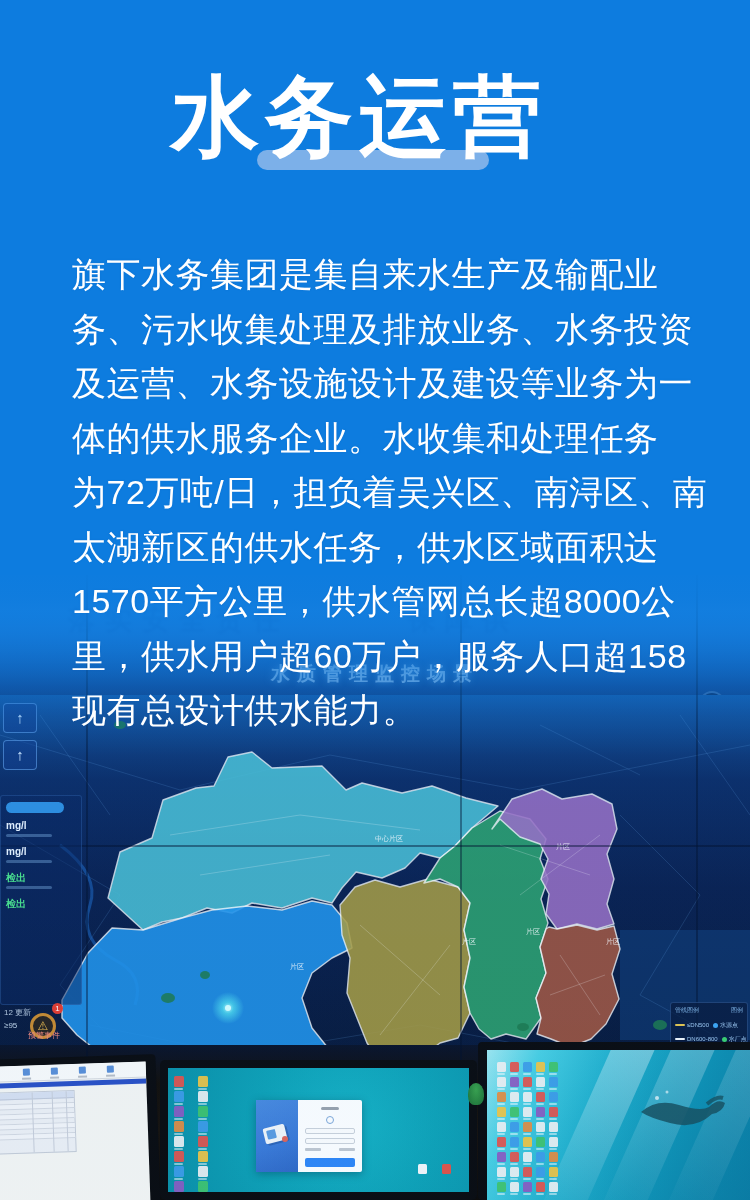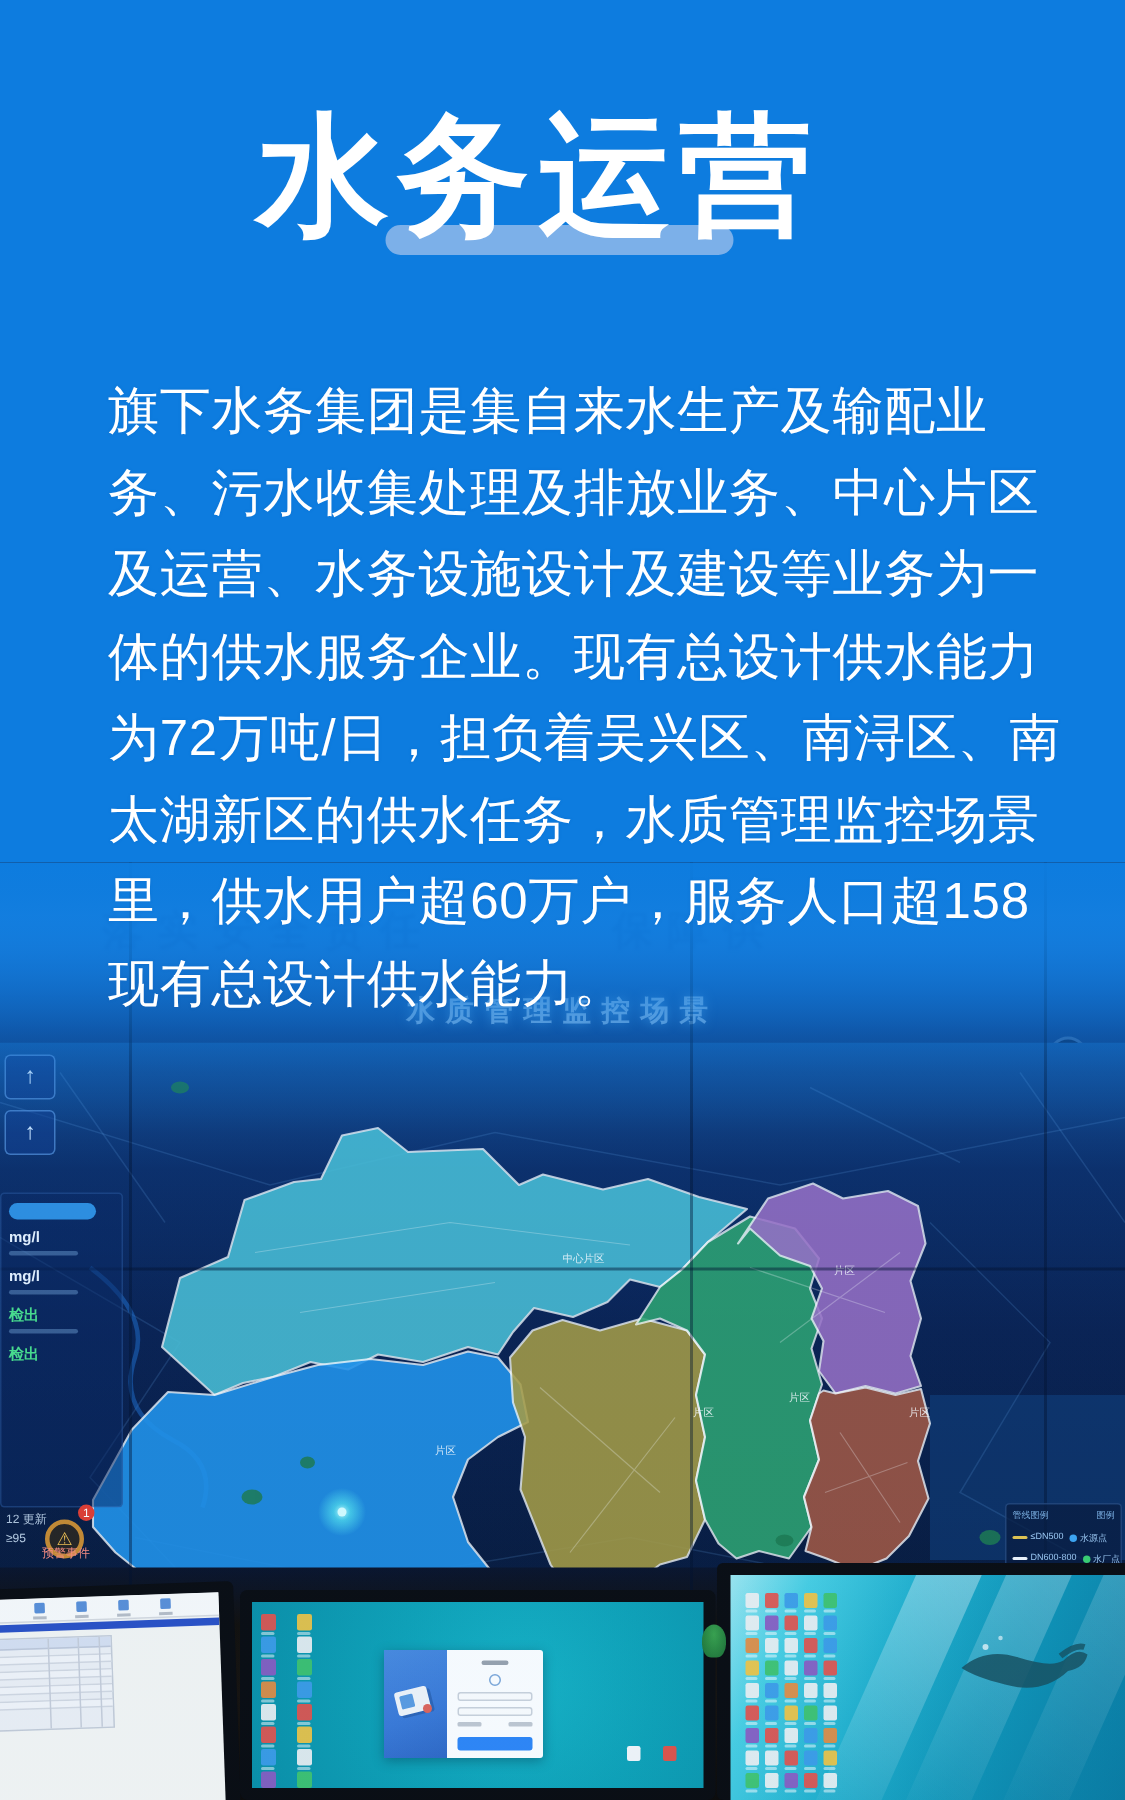--- a/index.html
+++ b/index.html
@@ -105,25 +105,26 @@
 </head>
 <body>
 
 <div class="page">
 
   <div class="title-underline"></div>
   <div class="cal-title">水务运营</div>
 
   <div class="intro">
     <div>旗下水务集团是集自来水生产及输配业</div>
-    <div>务、污水收集处理及排放业务、中心片区</div>
+    <div>务、污水收集处理及排放业务、水务投资</div>
     <div>及运营、水务设施设计及建设等业务为一</div>
-    <div>体的供水服务企业。现有总设计供水能力</div>
+    <div>体的供水服务企业。水收集和处理任务</div>
     <div>为72万吨/日，担负着吴兴区、南浔区、南</div>
-    <div>太湖新区的供水任务，水质管理监控场景</div>
+    <div>太湖新区的供水任务，供水区域面积达</div>
+    <div>1570平方公里，供水管网总长超8000公</div>
     <div>里，供水用户超60万户，服务人口超158</div>
     <div>现有总设计供水能力。</div>
   </div>
 
   <div class="photo">
 
     <div class="wall">
       <div class="banner-text" style="left:68px;">落实安全责任</div>
       <div class="banner-text" style="left:408px;">保障供</div>
       <div class="screen-title">水质管理监控场景</div>

